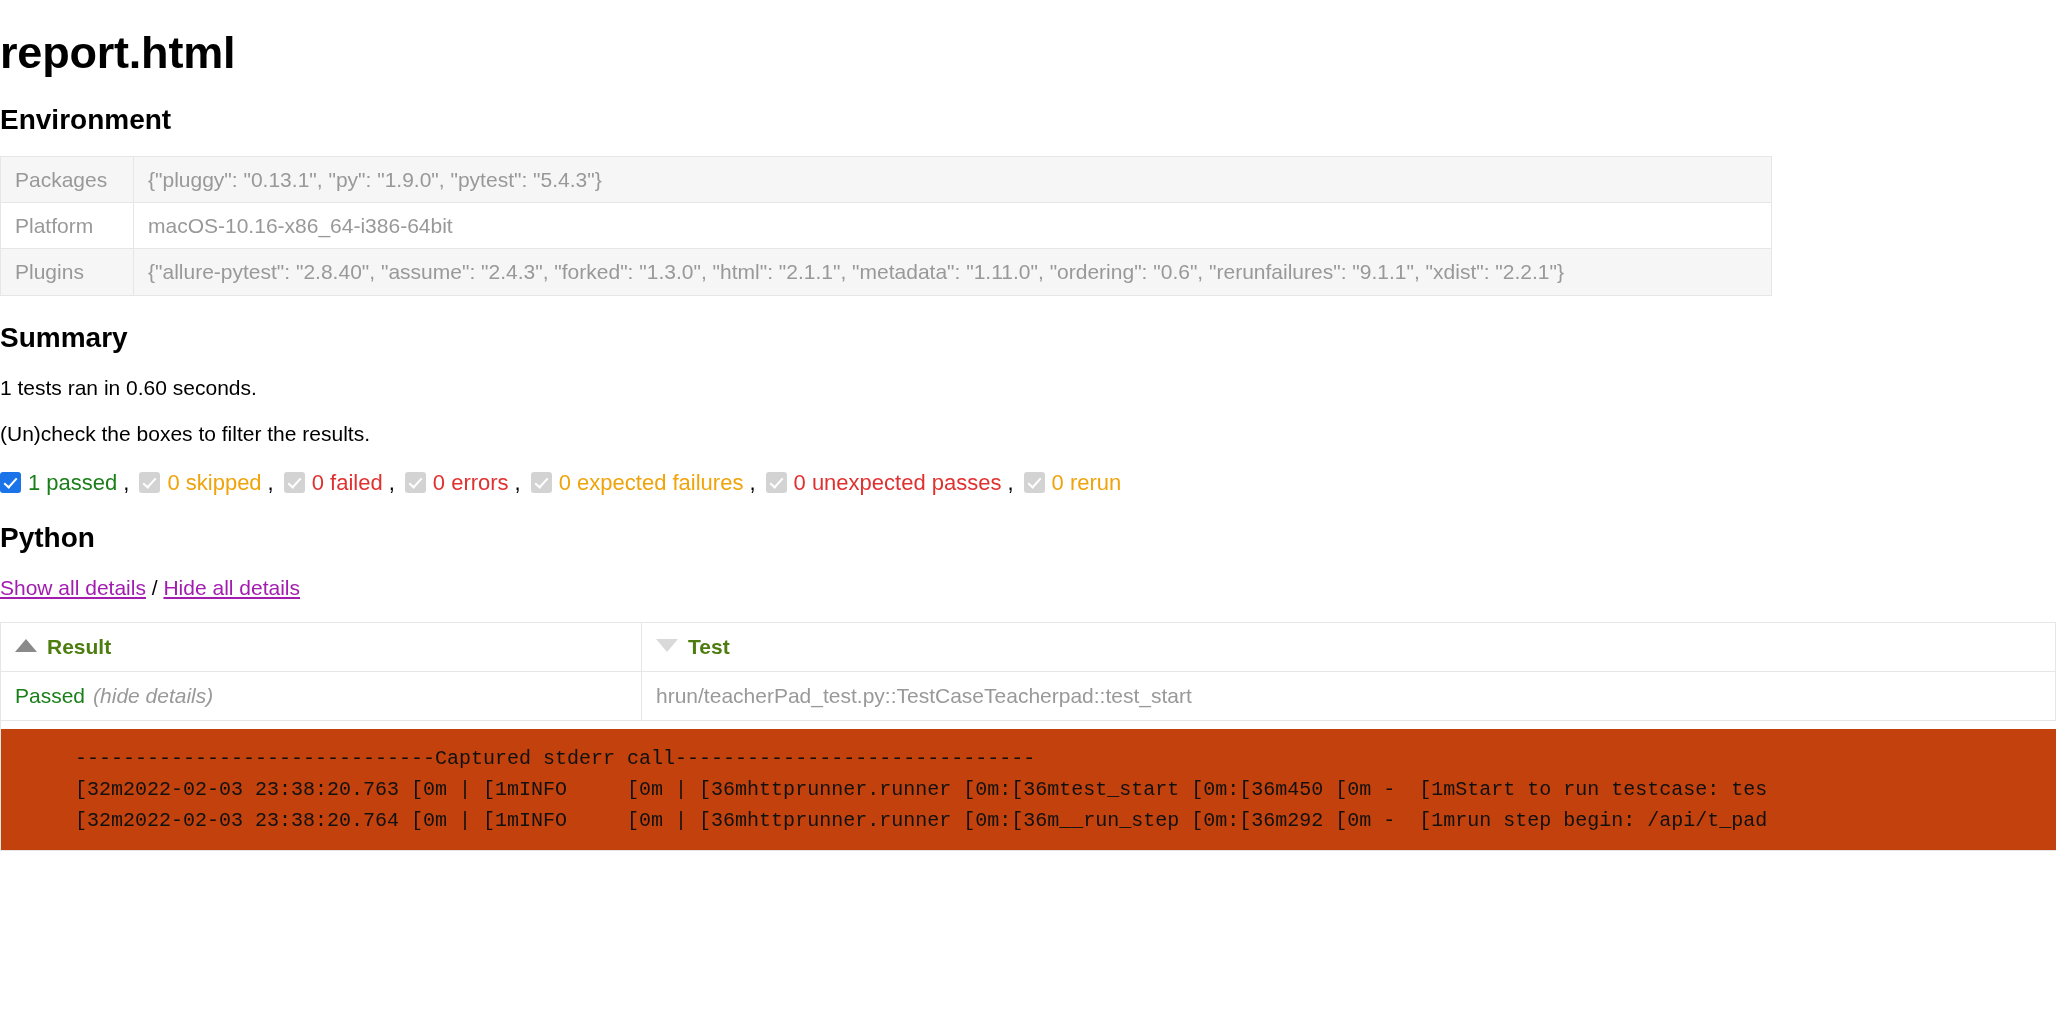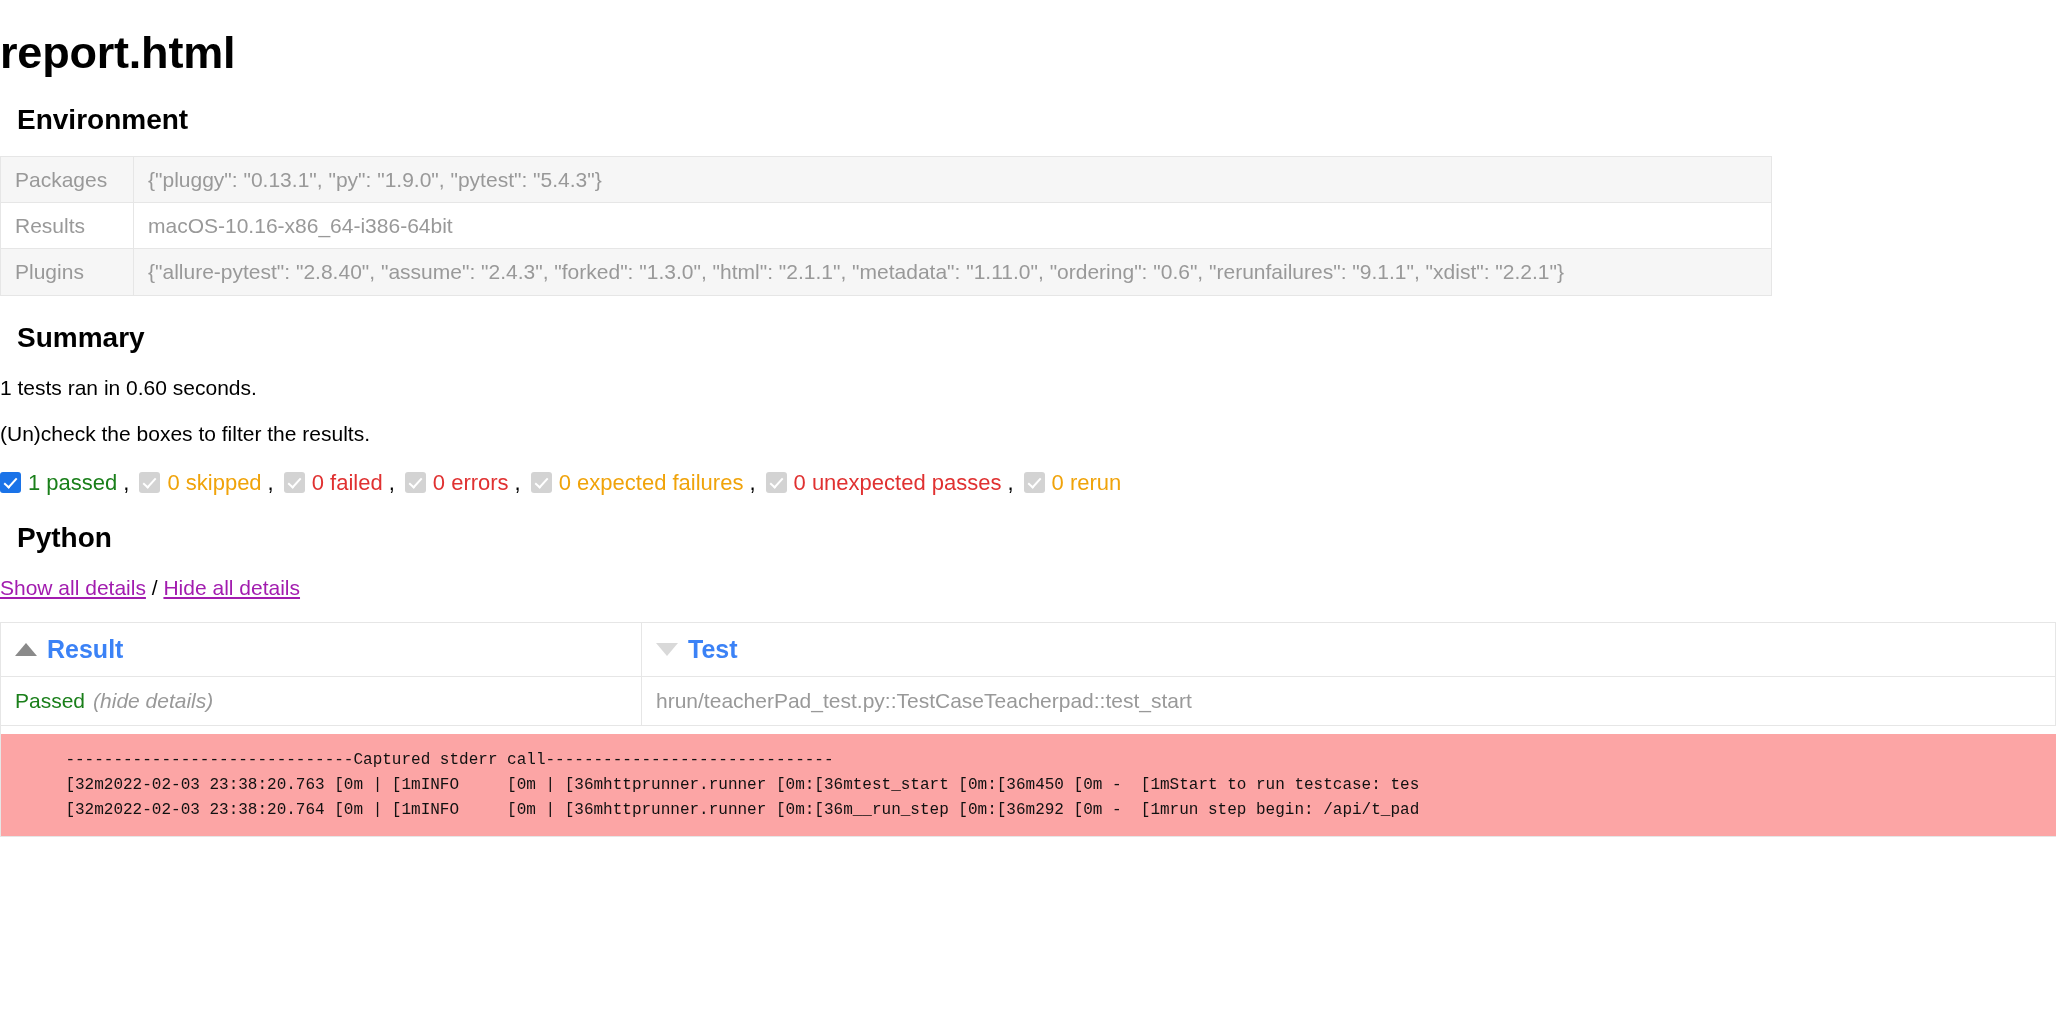--- a/index.html
+++ b/index.html
@@ -31,21 +31,21 @@
     margin: 28px 0 0 0;
     line-height: 1.2;
   }
   a.link {
     color: #999999;
     text-decoration: underline;
   }
   h2.section {
     font-size: 28px;
     font-weight: bold;
-    margin: 26px 0 0 17px;
+    margin: 26px 0 0 0;
     line-height: 1.15;
   }
   
   table.environment {
     border-collapse: collapse;
     width: 1772px;
     margin-top: 20px;
     font-size: 21px;
     table-layout: fixed;
     border-radius: 27px;
@@ -121,26 +121,26 @@
   table.results {
     border-collapse: collapse;
     width: 2056px;
     margin-top: 22px;
     font-size: 21px;
     table-layout: fixed;
   }
   table.results th {
     text-align: left;
     font-weight: bold;
-    font-size: 25px;
+    font-size: 21px;
     padding: 12px 14px;
     border-top: 1px solid #e6e6e6;
     border-bottom: 1px solid #e6e6e6;
     border-right: 1px solid #e6e6e6;
-    color: #3b82f6;
+    color: #4d7c0f;
     background: #ffffff;
     vertical-align: middle;
   }
   table.results th:first-child { border-left: 1px solid #e6e6e6; }
   table.results td {
     padding: 12px 14px;
     border-bottom: 1px solid #e6e6e6;
     border-right: 1px solid #e6e6e6;
     color: #999999;
     vertical-align: middle;
@@ -158,25 +158,25 @@
   .arrow.up   { border-bottom: 13px solid #8a8a8a; }
   .arrow.down { border-top: 13px solid #d9d9d9; }
   .res-pass { color: #1a7f1a; }
   .hide-details {
     color: #999999;
     font-style: italic;
     margin-left: 8px;
   }
   .log-cell { padding: 0 !important; border-right: 0 !important; }
   pre.log {
-    background: #fca5a5;
+    background: #c2410c;
     margin: 8px 0 0 0;
     padding: 14px 12px 14px 26px;
     font-family: "Liberation Mono", monospace;
-    font-size: 16px;
+    font-size: 20px;
     line-height: 1.55;
     color: #111111;
     white-space: pre;
     overflow: hidden;
   }
 </style>
 </head>
 <body>
 
 <div class="page">
@@ -186,21 +186,21 @@
 
   <h2 class="section">Environment</h2>
 
   <table class="environment">
     <tbody>
       <tr>
         <td class="key">Packages</td>
         <td>{"pluggy": "0.13.1", "py": "1.9.0", "pytest": "5.4.3"}</td>
       </tr>
       <tr>
-        <td class="key">Results</td>
+        <td class="key">Platform</td>
         <td>macOS-10.16-x86_64-i386-64bit</td>
       </tr>
       <tr>
         <td class="key">Plugins</td>
         <td>{"allure-pytest": "2.8.40", "assume": "2.4.3", "forked": "1.3.0", "html": "2.1.1", "metadata": "1.11.0", "ordering": "0.6", "rerunfailures": "9.1.1", "xdist": "2.2.1"}</td>
       </tr>
     </tbody>
   </table>
 
   <h2 class="section">Summary</h2>

